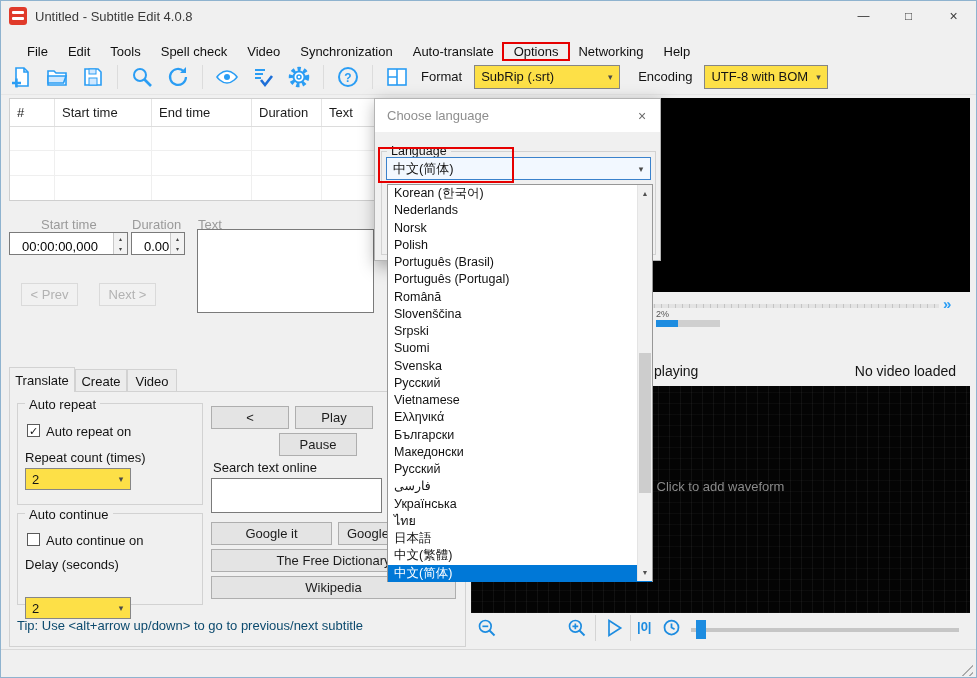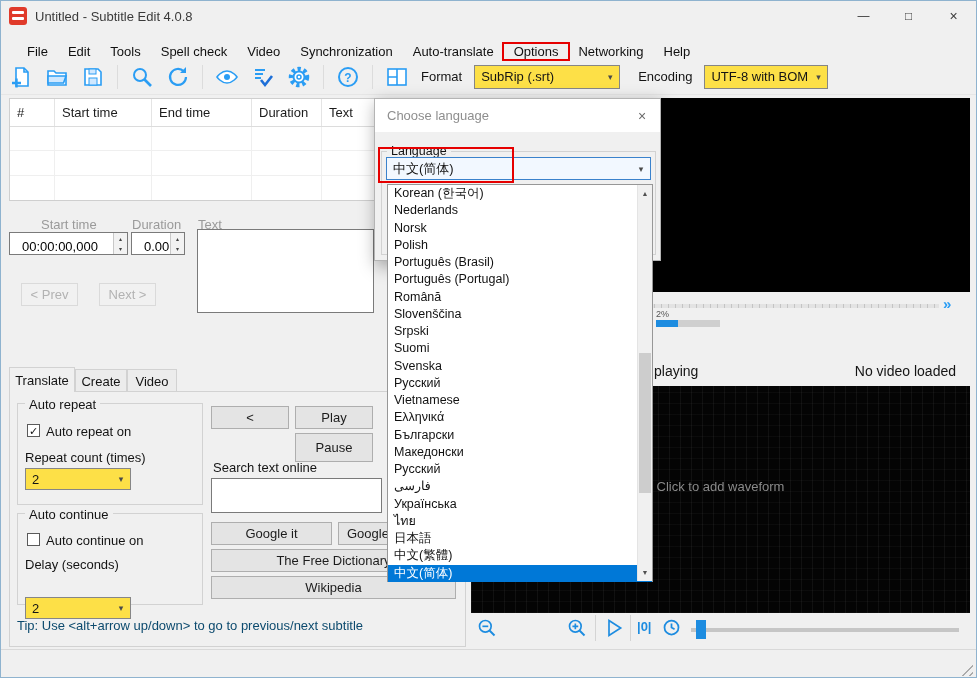--- a/index.html
+++ b/index.html
@@ -210,21 +210,21 @@
   <span class="cb" style="left:26px;top:532px"></span>
   <span class="lbl" style="left:45px;top:532px">Auto continue on</span>
   <span class="lbl" style="left:24px;top:556px">Delay (seconds)</span>
   <div class="combo abs" style="left:24px;top:574px;width:106px;height:22px">
     <span>2</span>
     <span class="ar">▾</span>
   </div>
 
   <div class="btn" style="left:210px;top:405px;width:78px;height:23px">&lt;</div>
   <div class="btn" style="left:294px;top:405px;width:78px;height:23px">Play</div>
-  <div class="btn" style="left:294px;top:432px;width:78px;height:29px">Pause</div>
+  <div class="btn" style="left:278px;top:432px;width:78px;height:23px">Pause</div>
   <span class="lbl" style="left:212px;top:459px">Search text online</span>
   <input class="abs" style="left: 210px; top: 477px; width: 171px; height: 35px; border: 1px solid rgb(122, 122, 122); background: rgb(255, 255, 255); outline: none; font: 13px &quot;Liberation Sans&quot;, sans-serif; padding-left: 4px;">
   <div class="btn" style="left:210px;top:521px;width:121px;height:23px">Google it</div>
   <div class="btn" style="left:337px;top:521px;width:128px;height:23px;justify-content:flex-start;padding-left:8px">Google</div>
   <div class="btn" style="left:210px;top:548px;width:245px;height:23px">The Free Dictionary</div>
   <div class="btn" style="left:210px;top:575px;width:245px;height:23px">Wikipedia</div>
   <span class="abs" style="left:16px;top:617px;color:#0c4a6e">Tip: Use &lt;alt+arrow up/down&gt; to go to previous/next subtitle</span>
 
   <div id="videobox"></div>
   <div id="seek"></div>

